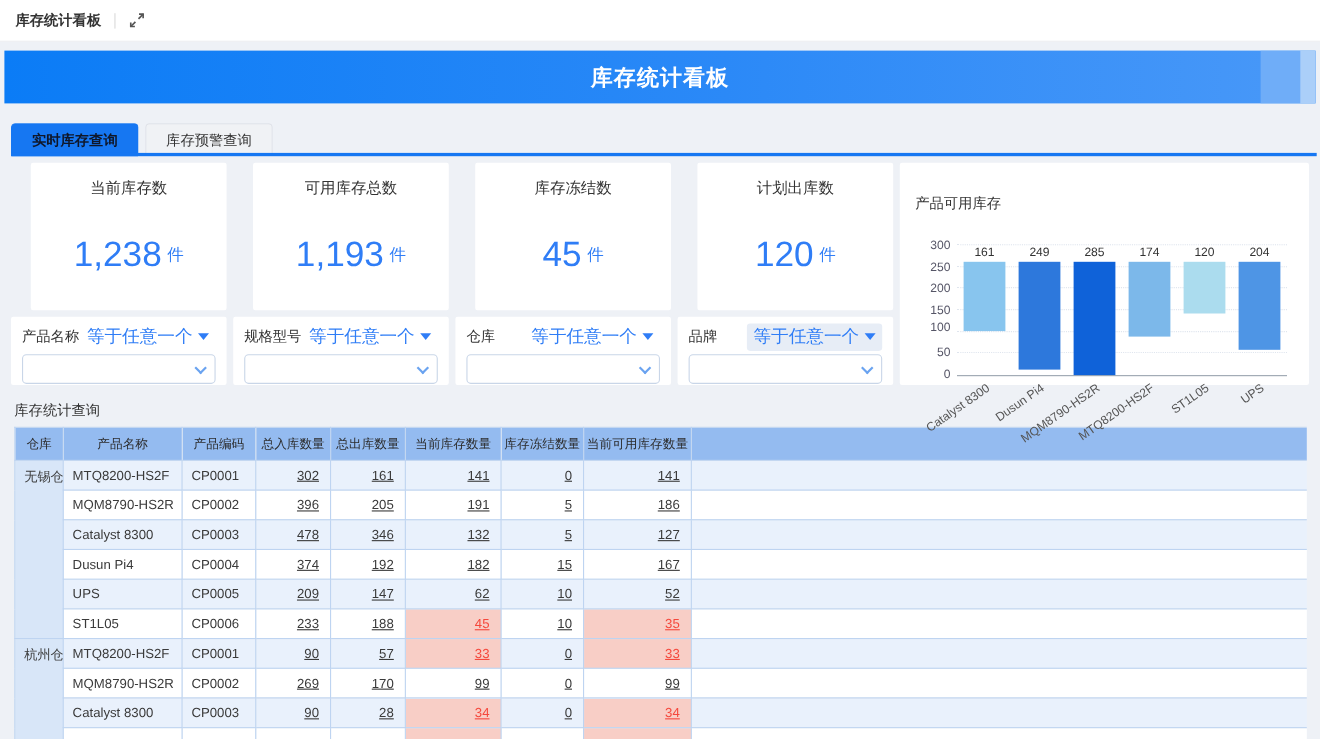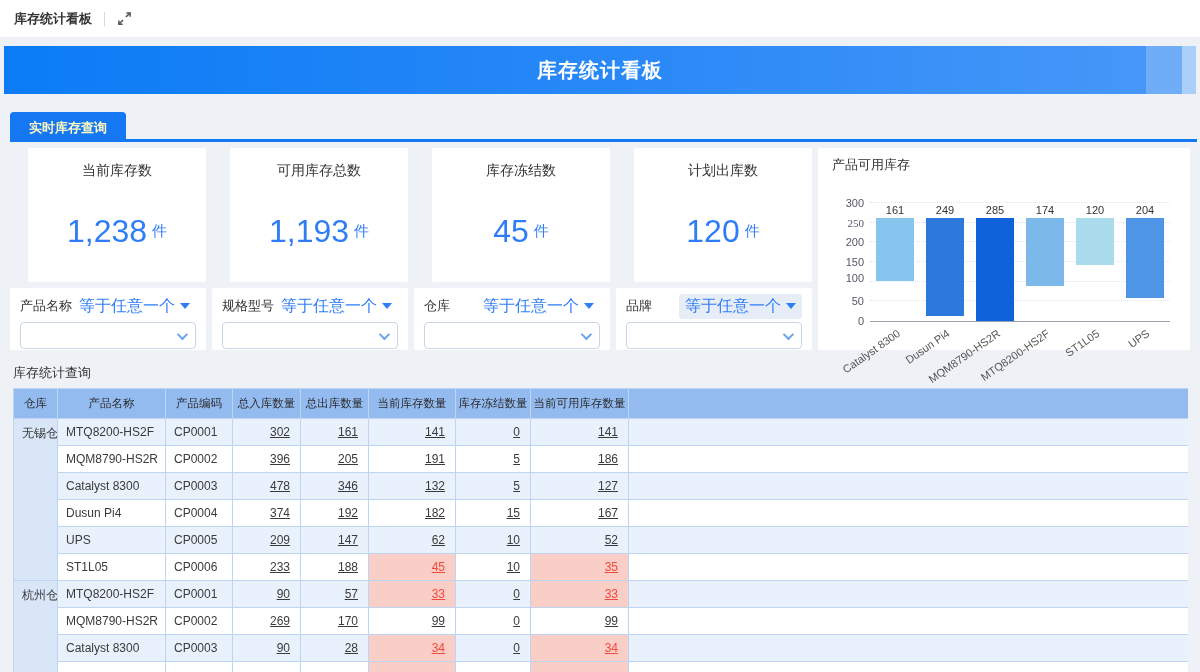--- a/index.html
+++ b/index.html
@@ -21,21 +21,21 @@
   .banner-block1 { position:absolute; right:14px; top:0; width:36px; height:100%; background:#6fadf8; }
   .banner-block2 { position:absolute; right:0; top:0; width:14px; height:100%; background:#abcff9; }
 
   
   .tabstrip { position:relative; margin:18px 0 0 10px; height:30px; }
   .tabstrip-line { position:absolute; left:0; right:3px; bottom:0; height:3px; background:#1677f2; }
   .tabs { display:flex; gap:6px; height:30px; }
   .tab { padding:0 18px; height:30px; display:flex; align-items:center; font-size:13px;
     background:#f0f2f5; border:1px solid #dcdfe6; border-bottom:none;
     border-radius:4px 4px 0 0; color:#333; cursor:pointer; white-space:nowrap; }
-  .tab.active { background:#1677f2; border-color:#1677f2; color:#fef9c3; font-weight:bold; }
+  .tab.active { background:#1677f2; border-color:#1677f2; color:#0f172a; font-weight:bold; }
 
   
   .dash { display:grid; grid-template-columns:repeat(4,1fr) 372px;
     grid-template-rows:134px 62px; gap:6px; margin:6px 10px 0 10px; }
   .stat-card { background:#fff; border-radius:2px; display:flex; flex-direction:column; align-items:center;margin-left:18px; }
   .stat-label { margin-top:14px; font-size:14px; color:#333; }
   .stat-value-wrap { flex:1; display:flex; align-items:center; }
   .stat-value { font-size:32px; color:#2f7df6; }
   .stat-unit { font-size:15px; color:#2f7df6; margin-left:5px; }
 
@@ -48,21 +48,21 @@
   .filter-op.hl { background:#e7edf6; }
   .caret-down { width:0; height:0; border-left:5px solid transparent; border-right:5px solid transparent;
     border-top:6px solid #2f7df6; display:inline-block; }
   .filter-select { margin-top:6px; height:27px; border:1px solid #c9d6e8; border-radius:4px;
     background:#fff; display:flex; align-items:center; justify-content:flex-end;
     padding-right:10px; cursor:pointer; }
   .chev { width:8px; height:8px; border-right:2px solid #6aa3f0; border-bottom:2px solid #6aa3f0;
     transform:rotate(45deg) translateY(-2px); display:inline-block; }
 
   
-  .chart-panel { grid-column:5; grid-row:1 / span 2; background:#fff; border-radius:2px; padding:8px 14px; }
+  .chart-panel { grid-column:5; grid-row:1 / span 2; background:#fff; border-radius:2px; padding:28px 14px; }
   .chart-title { font-size:13px; color:#333; }
   .chart-plot { position:relative; height:118px; margin:30px 6px 0 38px; border-bottom:1px solid #9aa3ae; }
   .gridline { position:absolute; left:0; right:0; border-top:1px dotted #dfe5ee; }
   .ytick { position:absolute; right:calc(100% + 6px); transform:translateY(-50%);
     font-size:11px; color:#556; }
   .bars { position:absolute; left:0; right:0; top:0; bottom:0; display:flex; }
   .bar-col { position:relative; flex:1; display:flex; flex-direction:column;
     align-items:center; height:100%; }
   .bar-val { font-size:11px; color:#333; margin-bottom:2px; }
   .bar-rect { width:38px; }
@@ -103,20 +103,21 @@
 
 <div class="banner">
   <span class="banner-title">库存统计看板</span>
   <span class="banner-block1"></span>
   <span class="banner-block2"></span>
 </div>
 
 <div class="tabstrip">
   <div class="tabs" id="tabs">
       <div class="tab active">实时库存查询</div>
+      <div class="tab">库存预警查询</div>
     </div>
   <div class="tabstrip-line"></div>
 </div>
 
 <div class="dash">
 
   <div class="stat-card">
       <div class="stat-label">当前库存数</div>
       <div class="stat-value-wrap">
         <span class="stat-value">1,238</span>
@@ -150,21 +151,21 @@
         <span class="ytick" style="bottom: 0px; transform: translateY(50%);">0</span>
         <div class="gridline" style="bottom: 19.6667px;"></div>
         <span class="ytick" style="bottom: 19.6667px; transform: translateY(50%);">50</span>
         <div class="gridline" style="bottom: 39.3333px;"></div>
         <span class="ytick" style="bottom: 43px; transform: translateY(50%);">100</span>
         <div class="gridline" style="bottom: 59px;"></div>
         <span class="ytick" style="bottom: 59px; transform: translateY(50%);">150</span>
         <div class="gridline" style="bottom: 78.6667px;"></div>
         <span class="ytick" style="bottom: 78.6667px; transform: translateY(50%);">200</span>
         <div class="gridline" style="bottom: 98.3333px;"></div>
-        <span class="ytick" style="bottom: 98.3333px; transform: translateY(50%); font-family: Liberation Serif, serif;">250</span>
+        <span class="ytick" style="bottom: 98.3333px; transform: translateY(50%);">250</span>
         <div class="gridline" style="bottom: 118px;"></div>
         <span class="ytick" style="bottom: 118px; transform: translateY(50%);">300</span>
         <div class="bars">
           <div class="bar-col">
             <div class="bar-val">161</div>
             <div class="bar-rect" style="height: 63.3267px; background: rgb(136, 197, 238);"></div>
             <span class="xlabel">Catalyst 8300</span>
           </div>
           <div class="bar-col">
             <div class="bar-val">249</div>

